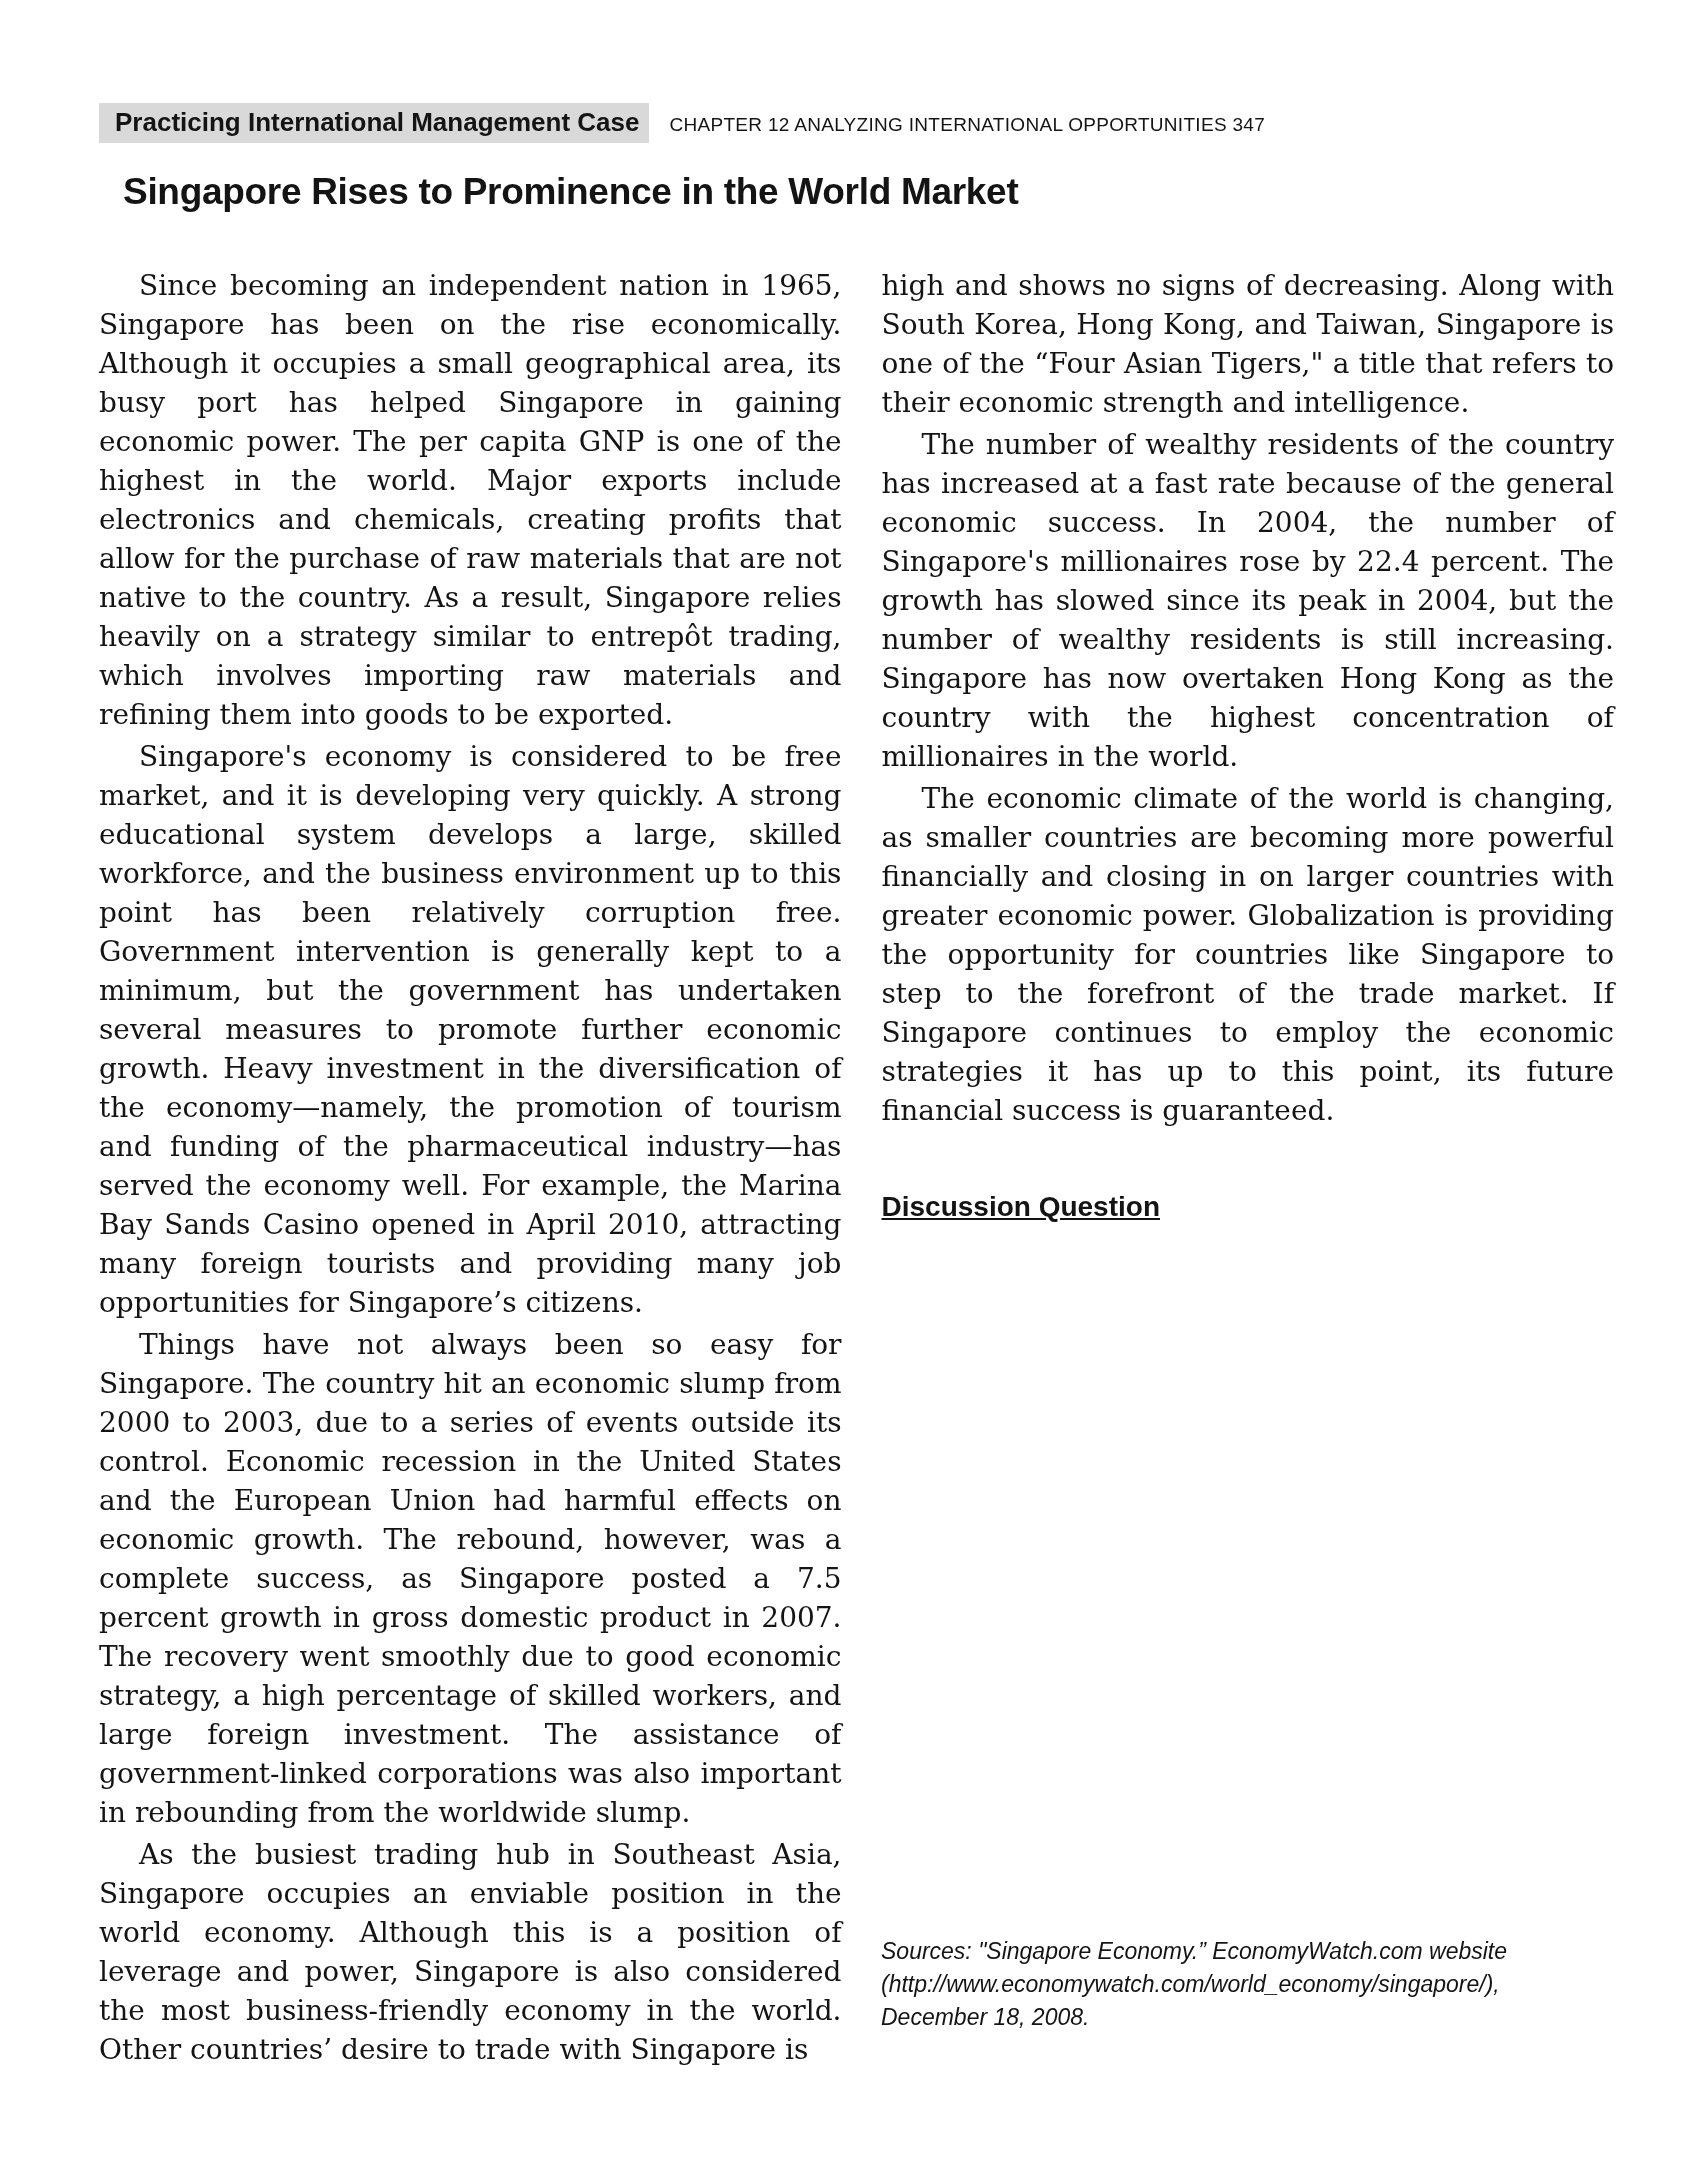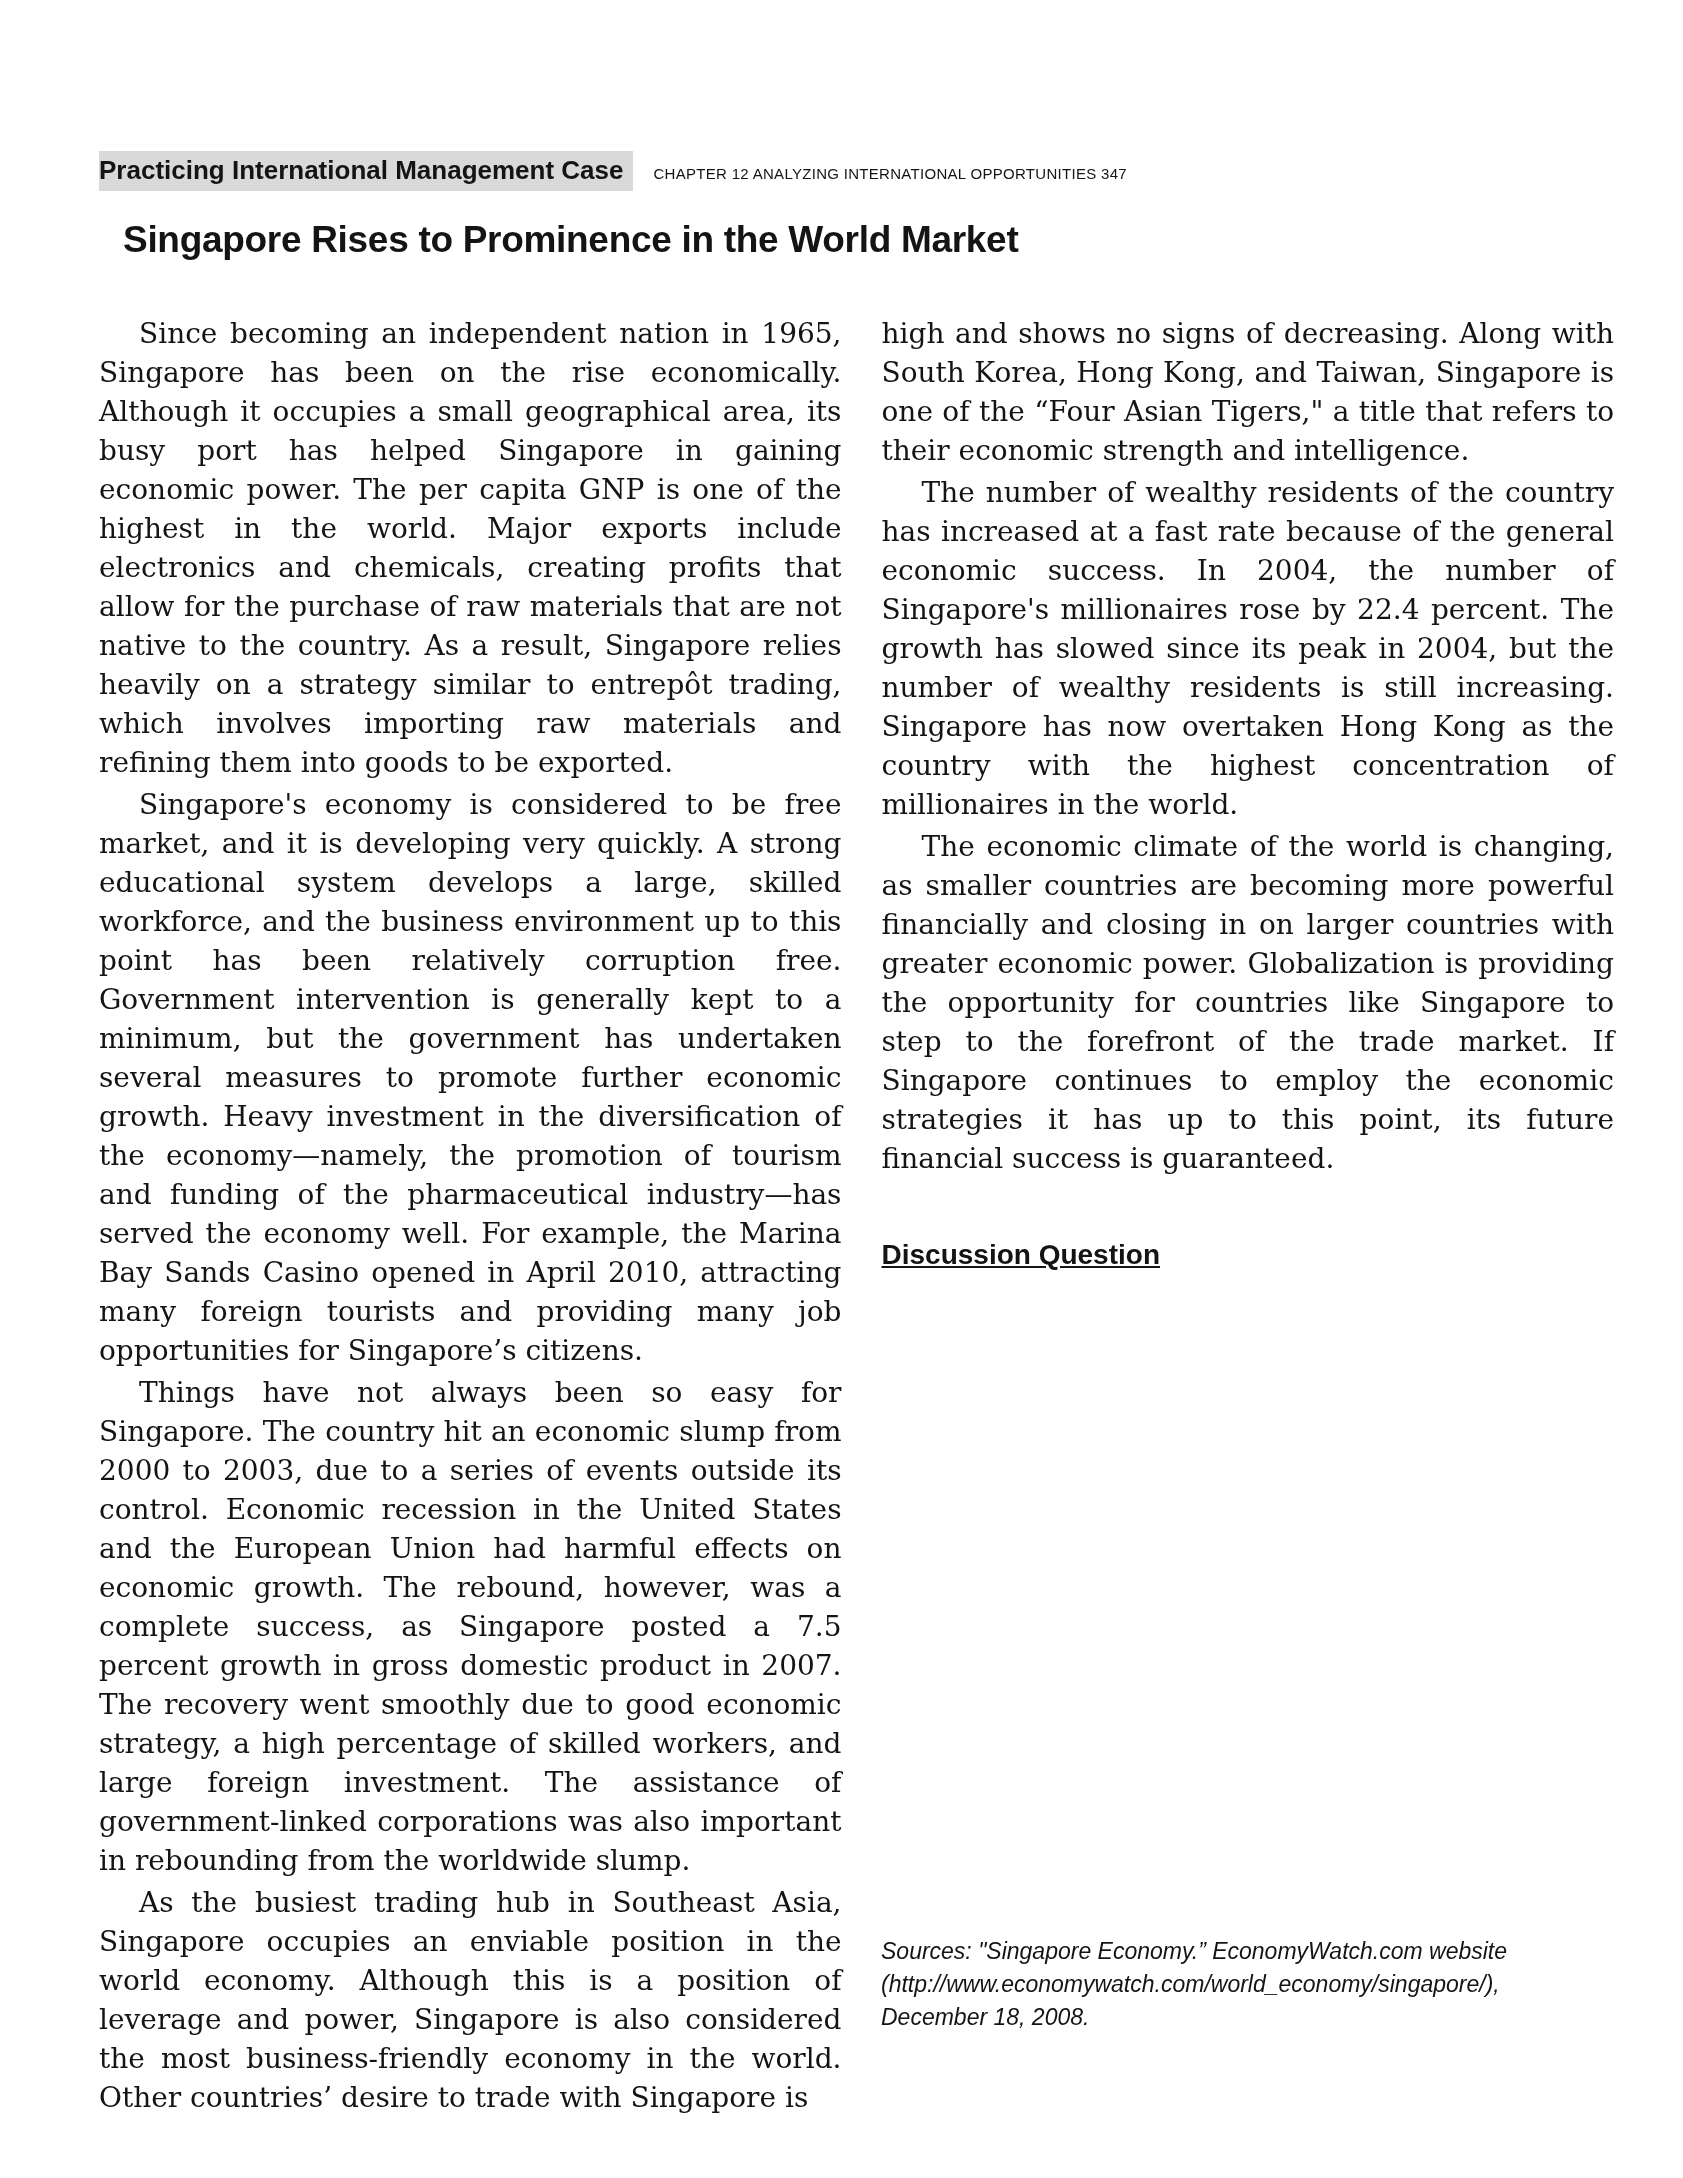--- a/index.html
+++ b/index.html
@@ -19,26 +19,25 @@
     align-items: baseline;
     gap: 20px;
     margin-bottom: 28px;
     white-space: nowrap;
   }
   .kicker {
     font-family: "Liberation Sans", sans-serif;
     font-weight: bold;
     font-size: 26px;
     background: #d9d9d9;
-    padding: 4px 10px 5px 0;
-    margin-top: 48px;
+    padding: 4px 10px 5px 16px;
   }
   .chapter-ref {
     font-family: "Liberation Sans", sans-serif;
-    font-size: 15px;
+    font-size: 19px;
     letter-spacing: 0.3px;
   }
   .title {
     font-family: "Liberation Sans", sans-serif;
     font-weight: bold;
     font-size: 37px;
     letter-spacing: -0.3px;
     margin-bottom: 53px;
     margin-left: 24px;
   }

